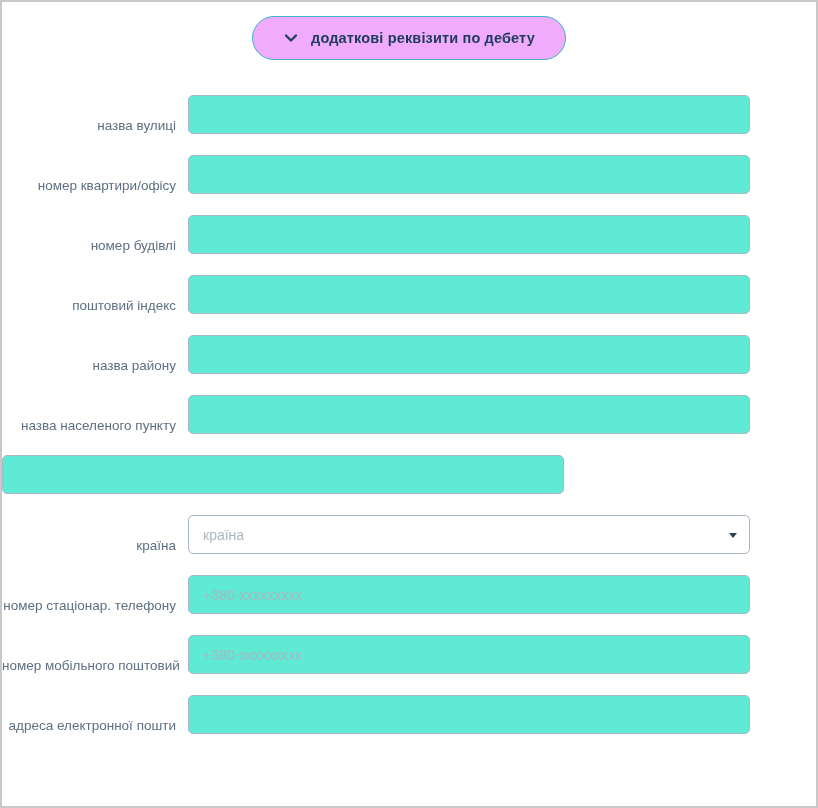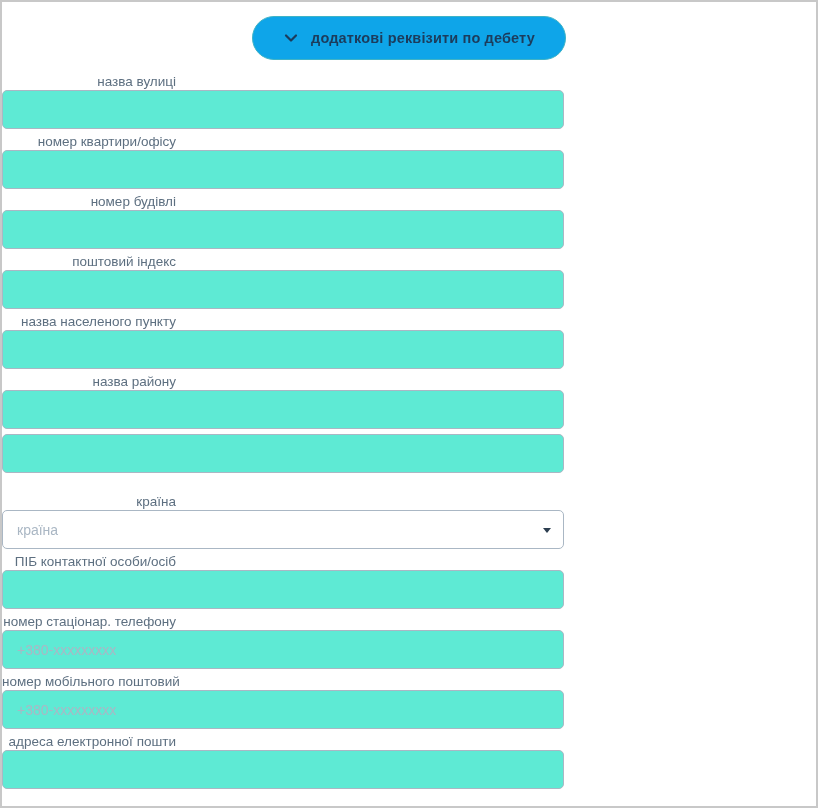--- a/index.html
+++ b/index.html
@@ -26,21 +26,21 @@
     justify-content: center;
     padding-top: 14px;
   }
   .section-toggle {
     display: inline-flex;
     align-items: center;
     justify-content: center;
     gap: 12px;
     height: 44px;
     padding: 0 30px;
-    background: #0ea5e9;
+    background: #f0abfc;
     border: 1.6px solid #3fb3c6;
     border-radius: 24px;
     cursor: pointer;
     box-sizing: border-box;
   }
   .chevron-icon {
     display: inline-flex;
     align-items: center;
     justify-content: center;
     width: 16px;
@@ -55,23 +55,22 @@
     letter-spacing: 0.15px;
     white-space: nowrap;
   }
 
   
   .form {
     padding-top: 14px;
   }
   .form-row {
     display: flex;
-    align-items: flex-start;
+    align-items: flex-end;
     height: 60px;
-    flex-direction: column;
   }
   .field-label {
     width: 186px;
     flex: none;
     text-align: right;
     padding-right: 12px;
     box-sizing: border-box;
     font-size: 13.5px;
     color: #5d6f80;
     line-height: 1.2;
@@ -175,28 +174,28 @@
     </div>
 
     <div class="form-row">
       <div class="field-label">поштовий індекс</div>
       <div class="field-control">
         <input class="text-input" type="text" placeholder="" style="">
       </div>
     </div>
 
     <div class="form-row">
+      <div class="field-label">назва району</div>
+      <div class="field-control">
+        <input class="text-input" type="text" placeholder="" style="">
+      </div>
+    </div>
+
+    <div class="form-row">
       <div class="field-label">назва населеного пункту</div>
-      <div class="field-control">
-        <input class="text-input" type="text" placeholder="" style="">
-      </div>
-    </div>
-
-    <div class="form-row">
-      <div class="field-label">назва району</div>
       <div class="field-control">
         <input class="text-input" type="text" placeholder="" style="">
       </div>
     </div>
 
     <div class="form-row">
       <div class="field-control">
         <input class="text-input" type="text" placeholder="" style="">
       </div>
     </div>
@@ -210,26 +209,20 @@
           </div>
           <span class="caret-icon">
             <svg width="10" height="10" viewBox="0 0 10 10" aria-hidden="true">
               <path d="M1 3 L9 3 L5 8 Z" fill="#2c3e50"></path>
             </svg>
           </span>
         </div>
       </div>
     </div>
 
-    <div class="form-row">
-      <div class="field-label">ПІБ контактної особи/осіб</div>
-      <div class="field-control">
-        <input class="text-input" type="text" placeholder="" style="">
-      </div>
-    </div>
 
     <div class="form-row">
       <div class="field-label">номер стаціонар. телефону</div>
       <div class="field-control">
         <input class="text-input" type="text" placeholder="+380-xxxxxxxxx" style="">
       </div>
     </div>
 
     <div class="form-row">
       <div class="field-label">номер мобільного поштовий</div>

